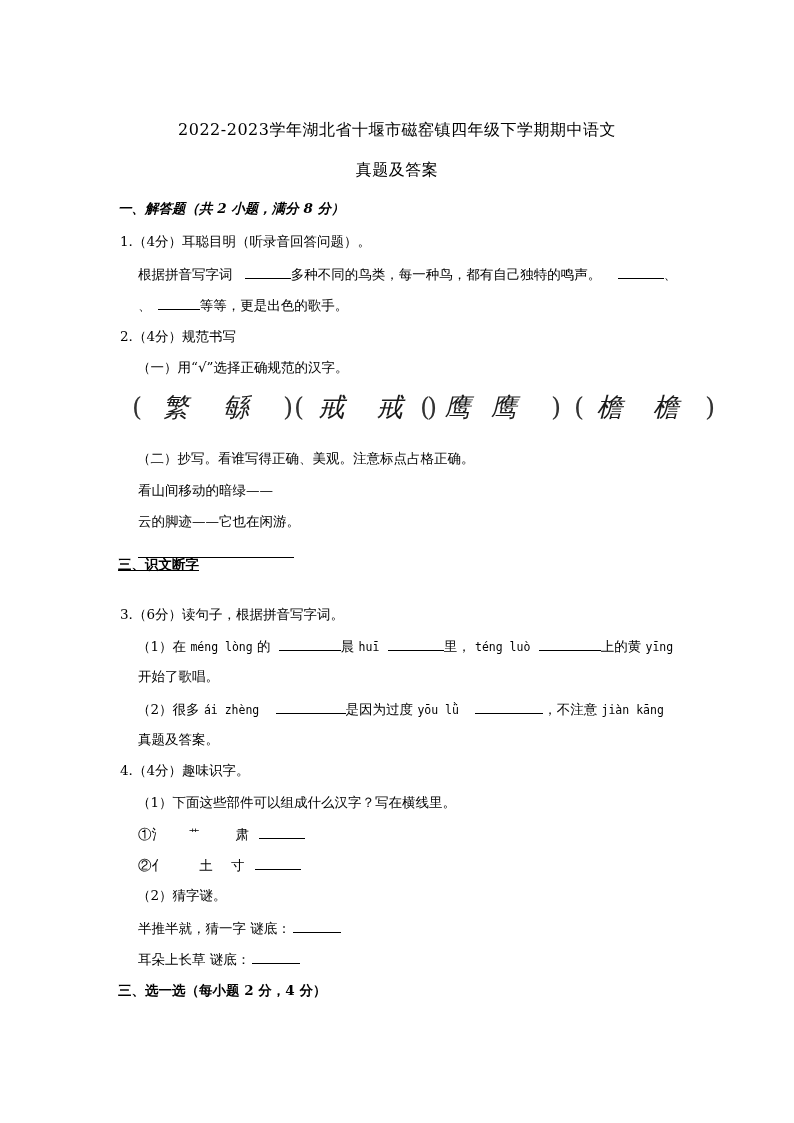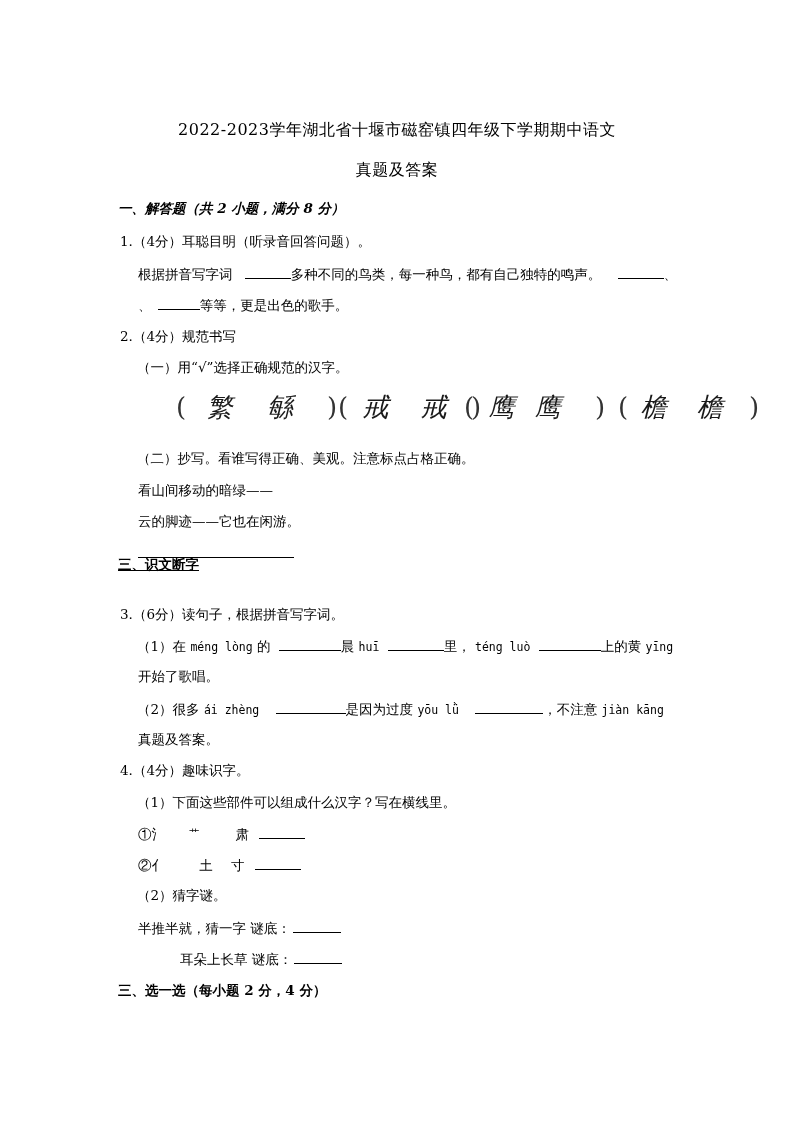--- a/index.html
+++ b/index.html
@@ -7,21 +7,21 @@
          font-family: "DejaVu Serif", "Liberation Serif", serif; color: #000; }
   .page { position: absolute; left: 0; top: 0; width: 794px; height: 1123px; }
   .title { position: absolute; left: 0; width: 794px; text-align: center;
            font-size: 16px; letter-spacing: 0.5px; }
   .line { position: absolute; font-size: 13.5px; white-space: nowrap; line-height: 16px; }
   .bold { font-weight: bold; }
   .blank { display: inline-block; border-bottom: 1px solid #000; height: 13px; vertical-align: baseline; }
   .py { font-family: "DejaVu Sans Mono", "Liberation Mono", monospace; font-size: 11.5px; }
   .hw-row { position: absolute; left: 132px; top: 390px; width: 560px; height: 45px;
             font-family: "DejaVu Serif", serif; font-size: 26px; color: #222; white-space: nowrap; }
-  .hw-group { position: absolute; top: 0; margin-left: 44px; }
+  .hw-group { position: absolute; top: 0; }
   .hw-paren { display: inline-block; color: #333; }
   .hw-char { display: inline-block; font-style: italic; color: #1a1a1a; }
   .answer-line { position: absolute; left: 138px; top: 557px; width: 156px; border-top: 1px solid #000; }
 </style>
 </head>
 <body>
 
 <div class="page">
 
   <div class="title" style="top:120px;">2022-2023学年湖北省十堰市磁窑镇四年级下学期期中语文</div>
@@ -120,19 +120,19 @@
     <span style="display:inline-block; margin-left:14px;">寸</span>
     <span class="blank" style="width:46px; margin-left:6px;"></span>
   </div>
 
   <div class="line" style="left:137px; top:887px;">（2）猜字谜。</div>
 
   <div class="line" style="left:138px; top:919px;">
     <span>半推半就，猜一字  谜底：</span><span class="blank" style="width:48px; margin-left:2px;"></span>
   </div>
 
-  <div class="line" style="left:138px; top:950px;margin-left:42px;">
+  <div class="line" style="left:138px; top:950px;">
     <span>耳朵上长草   谜底：</span><span class="blank" style="width:48px; margin-left:2px;"></span>
   </div>
 
   <div class="line bold" style="left:118px; top:982px;">三、选一选（每小题 2 分，4 分）</div>
 
 </div>
 
 </body></html>

